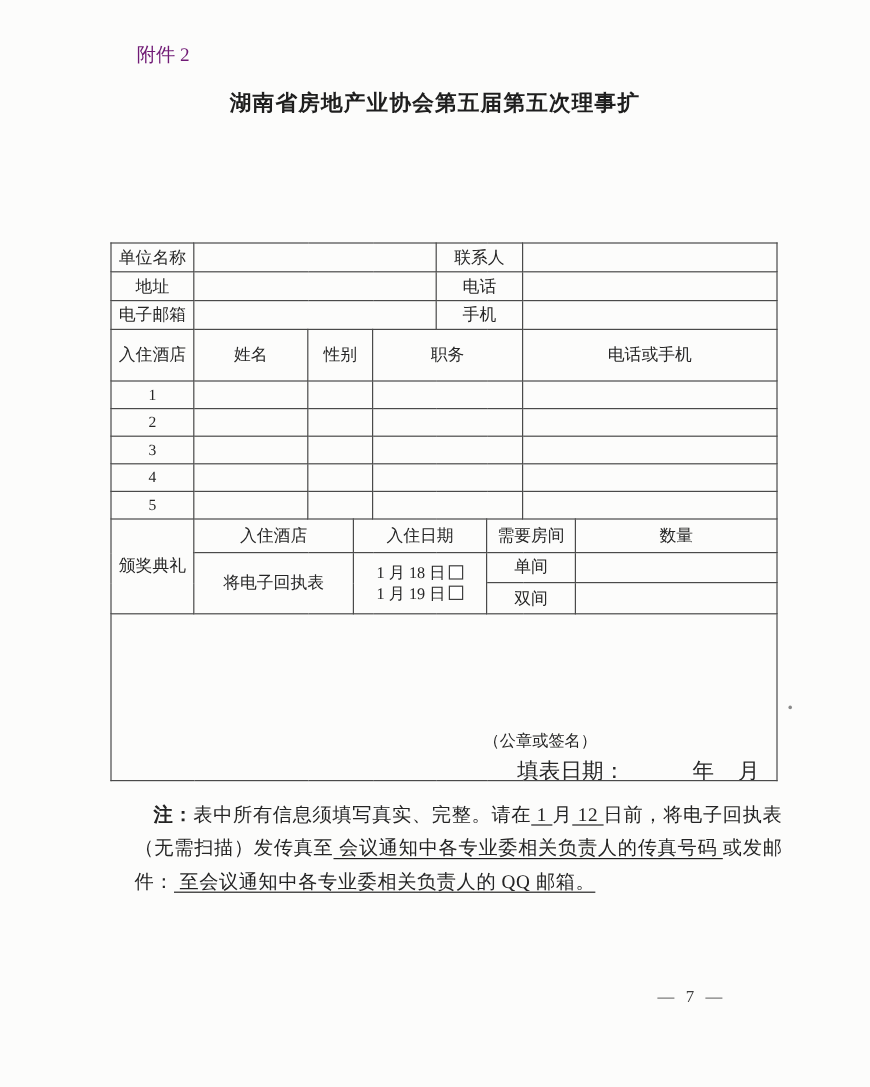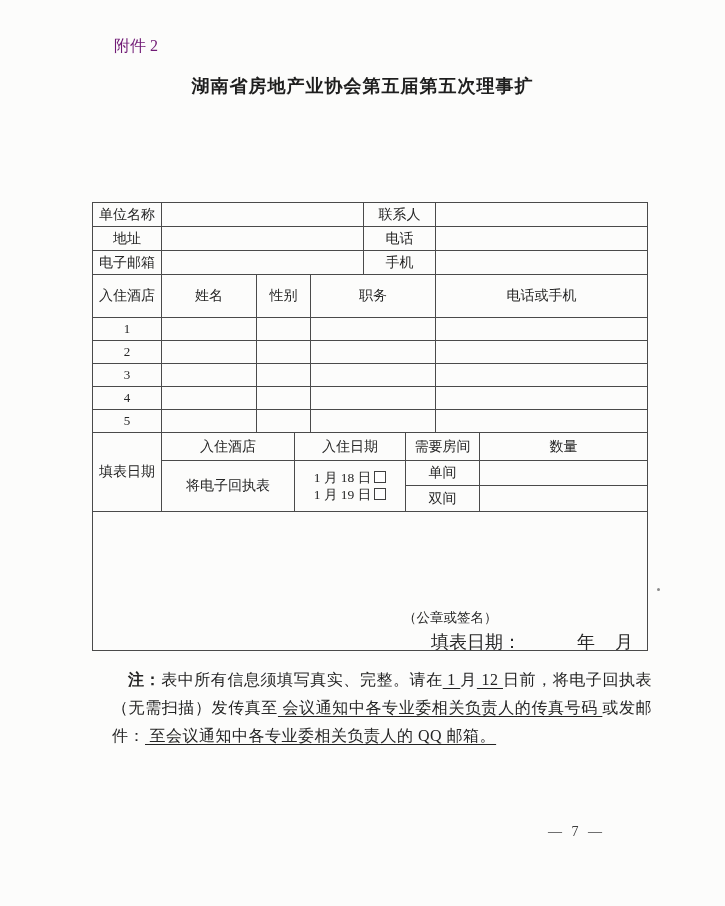--- a/index.html
+++ b/index.html
@@ -155,21 +155,21 @@
   </tr>
   <tr class="r-att">
     <td>5</td>
     <td></td>
     <td colspan="2"></td>
     <td colspan="3"></td>
     <td colspan="2"></td>
   </tr>
 
   <tr class="r-bhdr">
-    <td rowspan="3">填表日期</td>
+    <td rowspan="3">颁奖典礼</td>
     <td colspan="2">入住酒店</td>
     <td colspan="3">入住日期</td>
     <td colspan="2">需要房间</td>
     <td>数量</td>
   </tr>
   <tr class="r-b1">
     <td colspan="2" rowspan="2">将电子回执表</td>
     <td colspan="3" rowspan="2" class="datecell">
       <span class="dl"><span>1 月  18 日</span><span class="cbx"></span></span>
       <span class="dl"><span>1 月  19 日</span><span class="cbx"></span></span>

